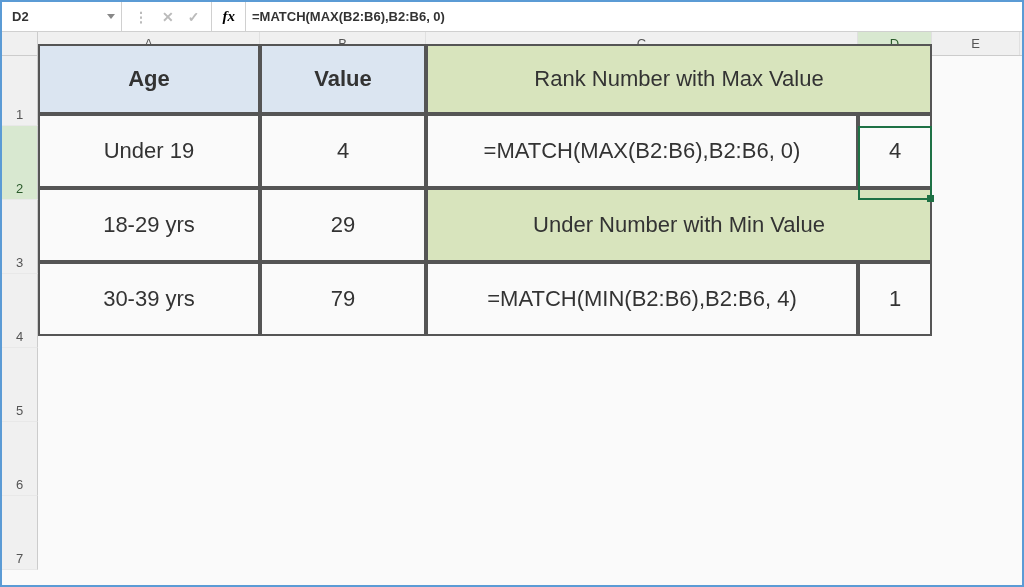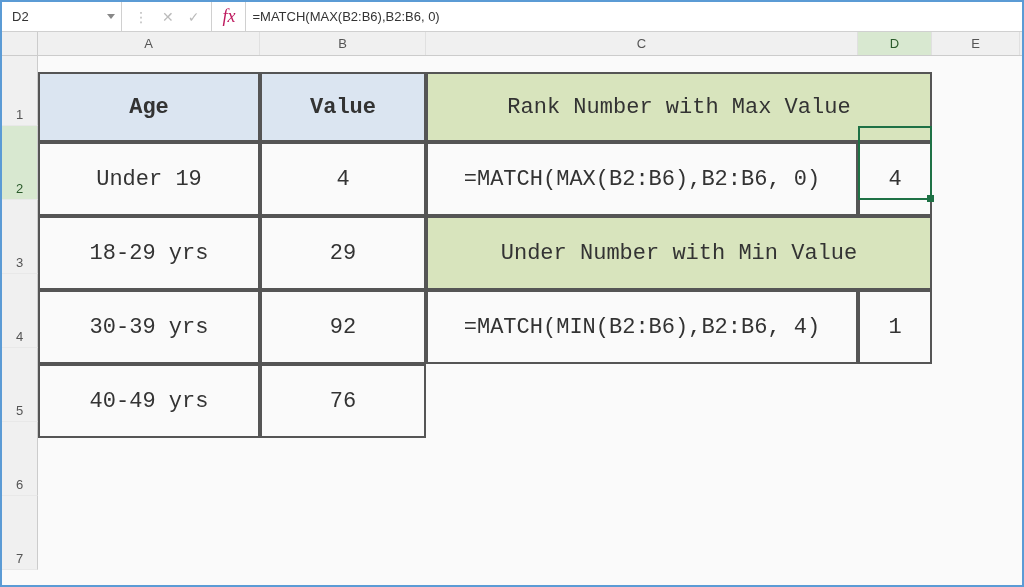--- a/index.html
+++ b/index.html
@@ -17,20 +17,21 @@
       position: relative;
     }
     
     .formula-bar {
       display: flex;
       align-items: center;
       height: 30px;
       background: #fff;
       border-bottom: 1px solid #d0d0d0;
       font-size: 13px;
+      font-weight: bold;
     }
     .name-box-wrap {
       display: flex;
       align-items: center;
       width: 120px;
       height: 100%;
       border-right: 1px solid #d0d0d0;
       padding: 0 6px;
     }
     .name-box {
@@ -52,23 +53,23 @@
       gap: 14px;
       padding: 0 12px;
       color: #bbb;
       border-right: 1px solid #d0d0d0;
       height: 100%;
     }
     .fb-btns span { font-size: 14px; }
     .fx-label {
       padding: 0 10px;
       font-style: italic;
-      color: #be185d;
+      color: #000000;
       font-family: "Times New Roman", serif;
-      font-size: 18px;
+      font-size: 15px;
     }
     .formula-input {
       flex: 1;
       padding-left: 6px;
       color: #333;
       border-left: 1px solid #d0d0d0;
       height: 100%;
       display: flex;
       align-items: center;
     }
@@ -130,22 +131,21 @@
     }
     .row-h.sel {
       background: #d8e8d0;
       color: #2a5a2a;
     }
 
     
     .sheet {
       position: absolute;
       left: 36px;
-      top: 40px;
-      font-family: Liberation Mono, monospace;
+      top: 12px;
     }
     .sheet td {
       font-size: 22px;
       color: #333;
       vertical-align: middle;
       text-align: center;
       padding: 0 10px;
     }
     .bordered { border: 2px solid #555; }
     .hdr-blue {
@@ -248,31 +248,25 @@
     </tr>
 
     <tr style="height:74px">
       <td class="bordered">18-29 yrs</td>
       <td class="bordered count-val">29</td>
       <td class="bordered hdr-green" colspan="2">Under Number with Min Value</td>
     </tr>
 
     <tr style="height:74px">
       <td class="bordered">30-39 yrs</td>
-      <td class="bordered count-val">92</td>
+      <td class="bordered count-val">79</td>
       <td class="bordered formula-text">=MATCH(MIN(B2:B6),B2:B6, 4)</td>
       <td class="bordered result-val">1</td>
     </tr>
 
-    <tr style="height:74px">
-      <td class="bordered">40-49 yrs</td>
-      <td class="bordered count-val">76</td>
-      <td></td>
-          <td></td>
-    </tr>
 
 
   </tbody>
     </table>
 
   <div class="active-cell" style="left:856px; top:94px; width:74px; height:74px;"></div>
 
 </div>
 
 </body></html>

